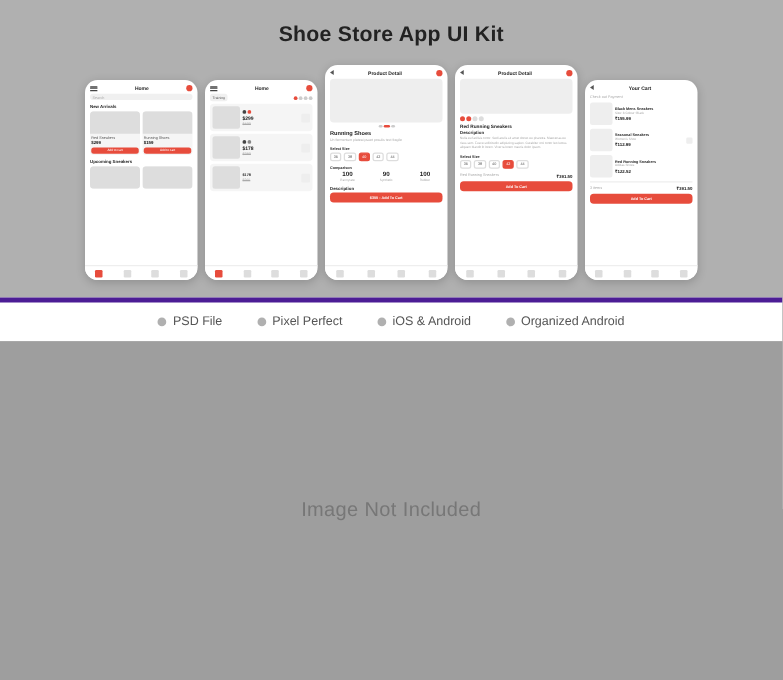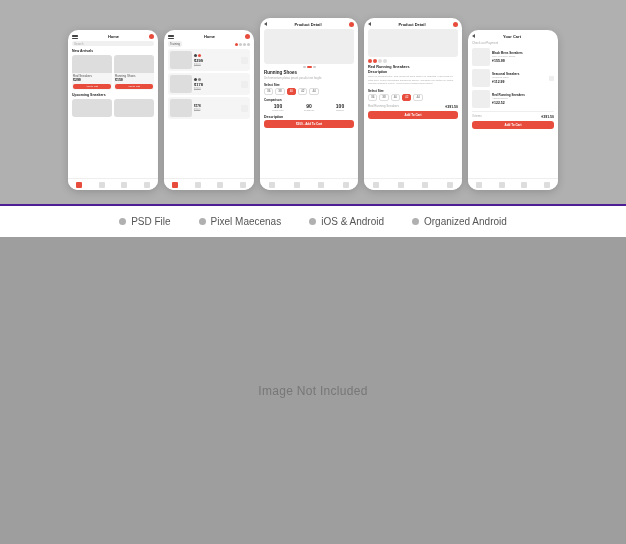--- a/index.html
+++ b/index.html
@@ -424,21 +424,21 @@
 
     
     .feature-bar {
       width: 100%;
       background: #fff;
       padding: 10px 16px;
       display: flex;
       justify-content: center;
       gap: 28px;
       align-items: center;
-      border-top: 2px solid #4c1d95;
+      border-top: 4px solid #4c1d95;
     }
 
     .feature-item {
       display: flex;
       align-items: center;
       gap: 5px;
     }
 
     .feature-dot {
       width: 7px;
@@ -458,40 +458,41 @@
       width: 100%;
       background: #9e9e9e;
       flex: 1;
       display: flex;
       align-items: center;
       justify-content: center;
       min-height: 60px;
     }
 
     .image-not-included {
-      font-size: 12px;
+      font-size: 16px;
       color: #777;
       letter-spacing: 0.3px;
     }
 
     
     .ph-arrow-back {
       display: inline-block;
       width: 0;
       height: 0;
       border-top: 2px solid transparent;
       border-bottom: 2px solid transparent;
       border-right: 3px solid #555;
       margin-bottom: 1px;
     }
   </style>
 </head>
 <body>
 
 <div class="top-section">
+  <div class="main-title">Shoe Store App UI Kit</div>
 
   <div class="phones-row">
 
     <div class="phone-frame phone-sm">
       <div class="phone-inner">
         <div class="ph-header">
           <div class="hamburger-lines">
             <span></span>
               <span></span>
               <span></span>
@@ -738,21 +739,21 @@
   </div>
 </div>
 
 <div class="feature-bar">
   <div class="feature-item">
     <div class="feature-dot"></div>
     <span class="feature-text">PSD File</span>
   </div>
   <div class="feature-item">
     <div class="feature-dot"></div>
-    <span class="feature-text">Pixel Maecenas</span>
+    <span class="feature-text">Pixel Perfect</span>
   </div>
   <div class="feature-item">
     <div class="feature-dot"></div>
     <span class="feature-text">iOS &amp; Android</span>
   </div>
   <div class="feature-item">
     <div class="feature-dot"></div>
     <span class="feature-text">Organized Android</span>
   </div>
 </div>

